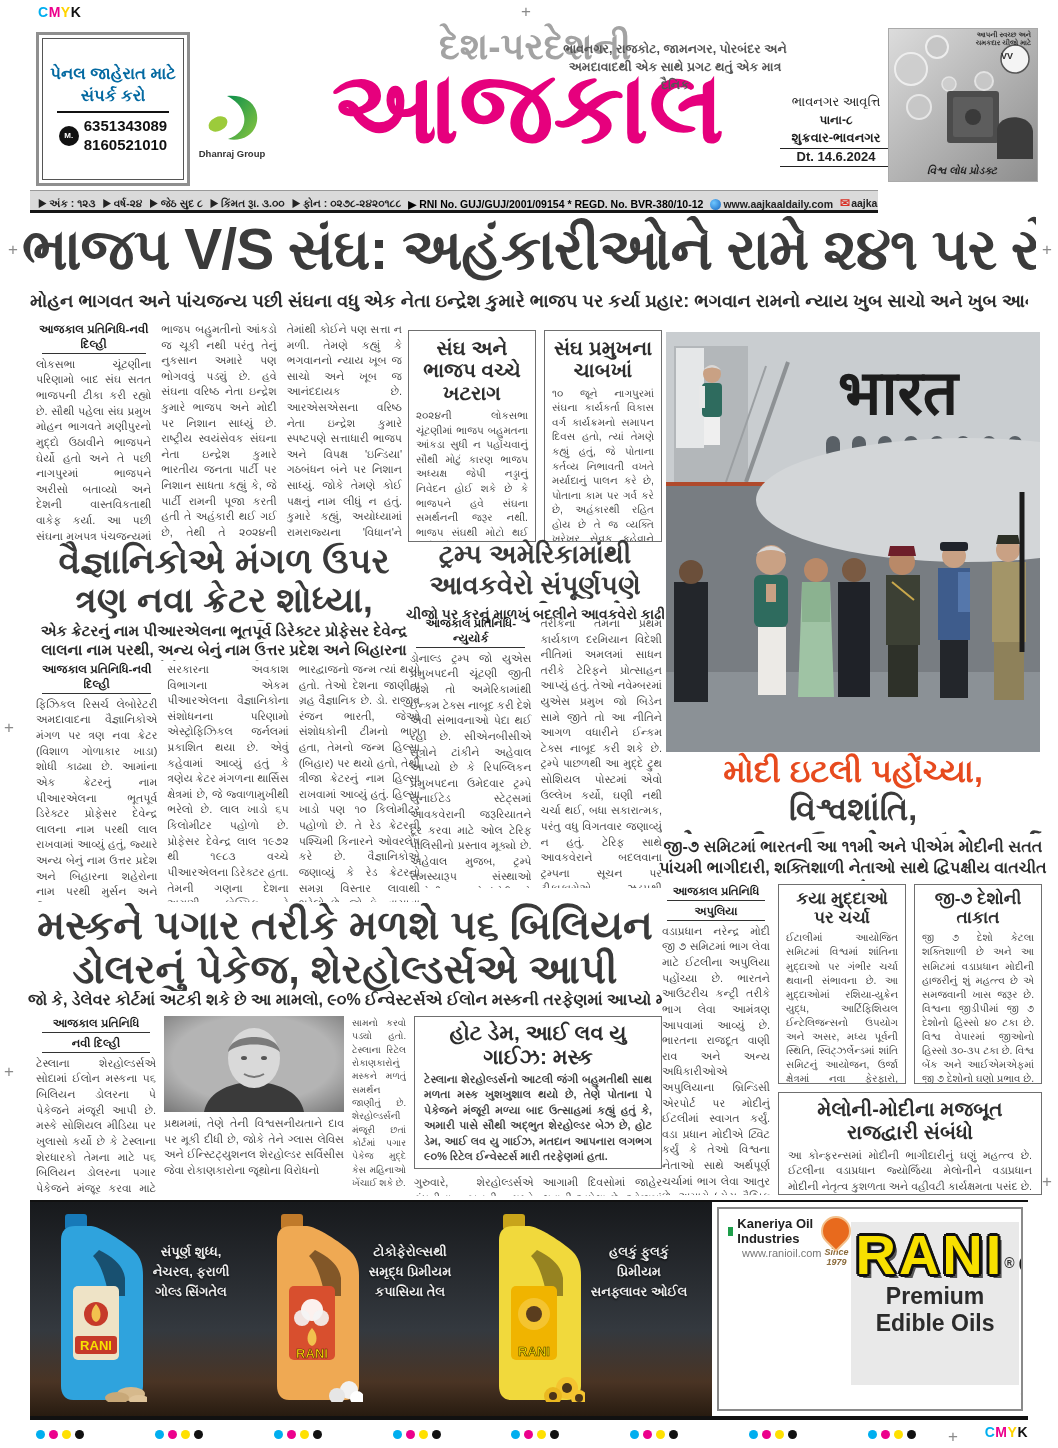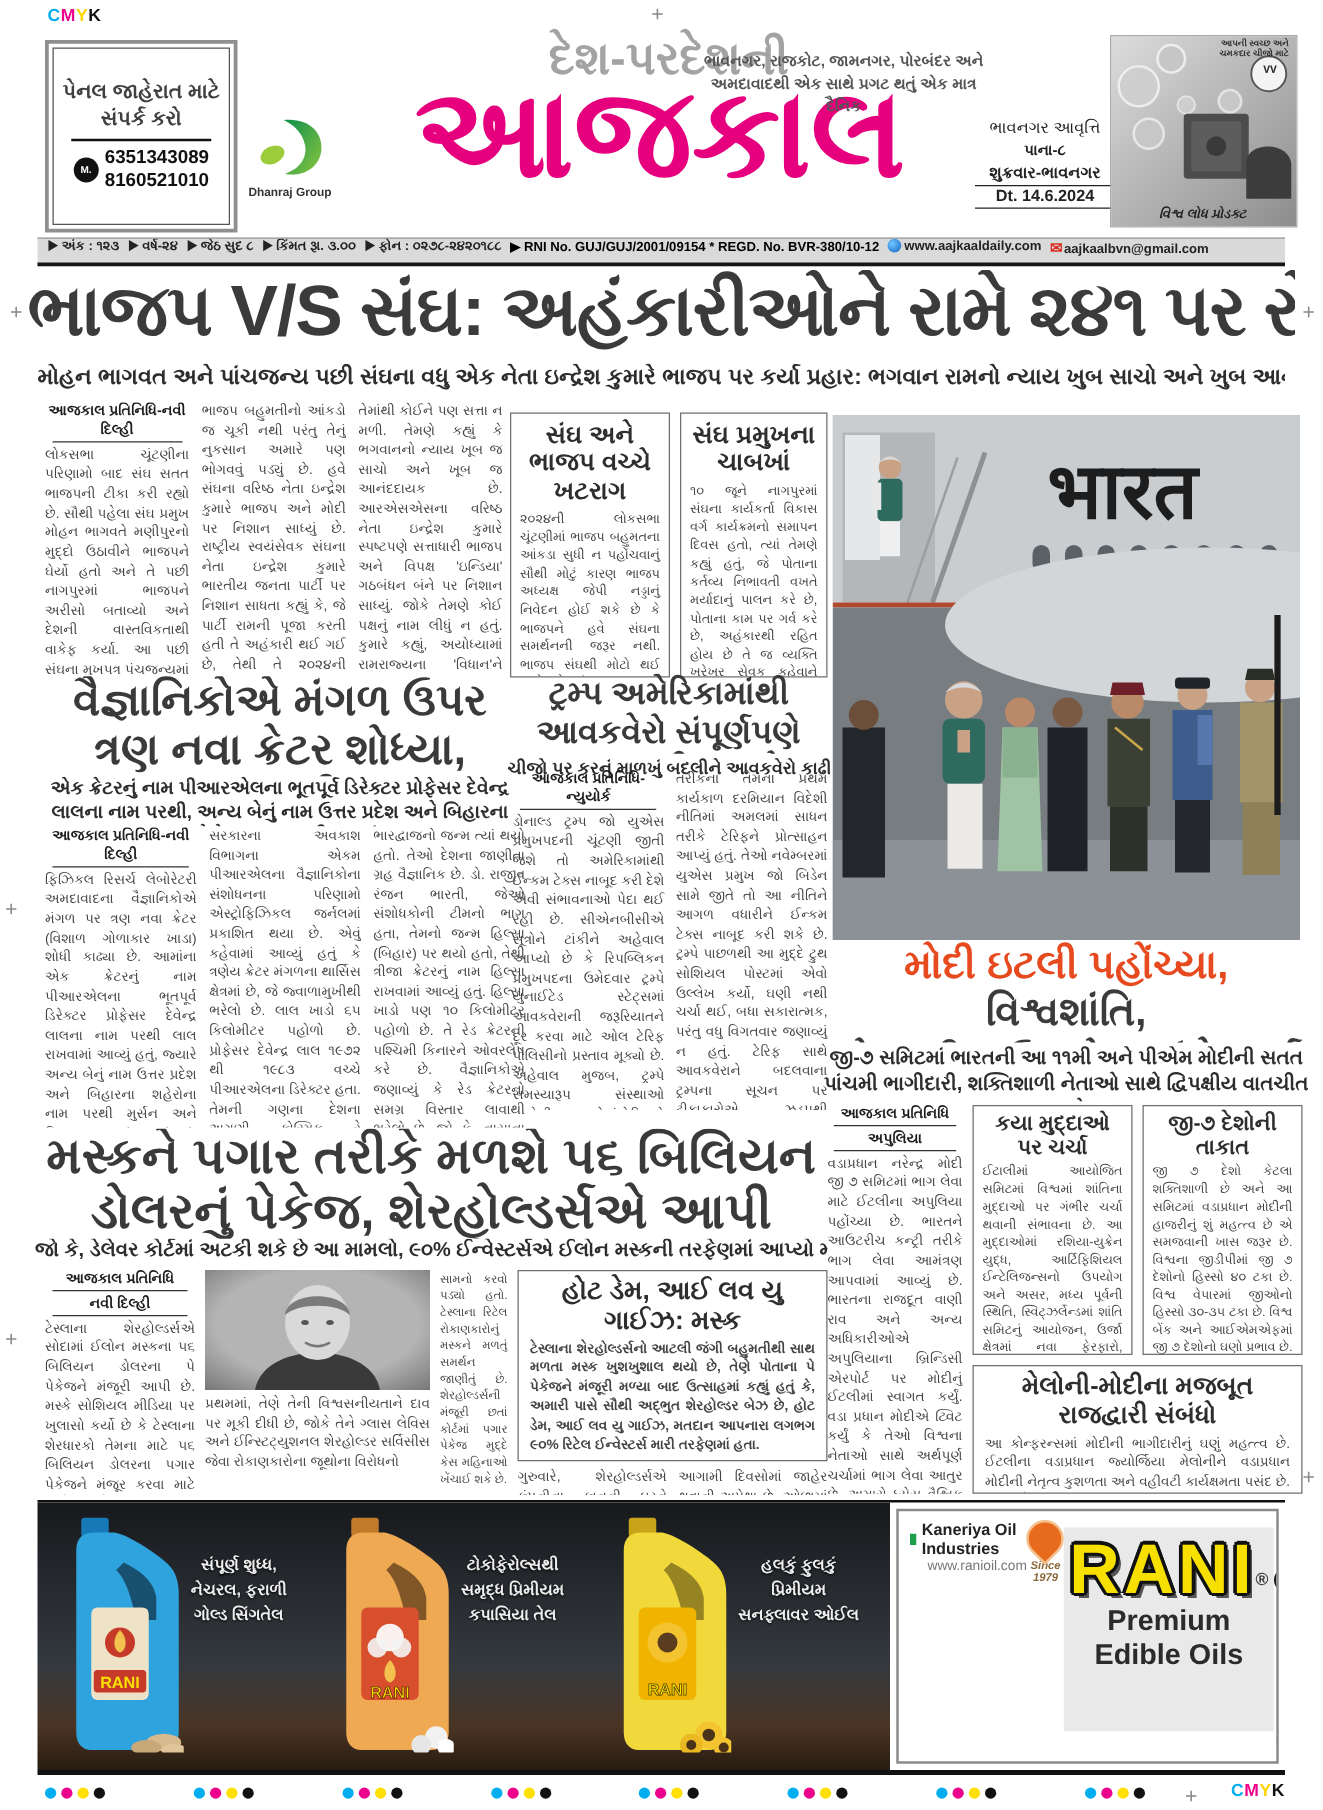--- a/index.html
+++ b/index.html
@@ -7,39 +7,39 @@
         font-family:"Liberation Sans",sans-serif;color:#333;border-radius:22px;}
   .regmark{position:absolute;color:#8a8a8a;font-size:17px;font-weight:normal;}
   
   .cmyk{position:absolute;font-weight:bold;font-size:14px;letter-spacing:.5px;}
   .cmyk-top{left:38px;top:4px;}
   .cmyk-bot{right:30px;top:1424px;}
   .c-c{color:#00aeef}.c-m{color:#ec008c}.c-y{color:#ffd400}.c-k{color:#111}
   
   .contact-box{position:absolute;left:36px;top:32px;width:142px;height:142px;border:3px solid #8f8f8f;padding:3px;background:#fff;}
   .contact-inner{border:1px solid #555;height:100%;box-sizing:border-box;display:flex;flex-direction:column;align-items:center;justify-content:center;text-align:center;padding:2px;}
-  .contact-title{font-weight:bold;font-size:16.5px;line-height:1.3;color:#404040;}
+  .contact-title{font-weight:bold;font-size:16.5px;line-height:1.3;color:#0369a1;}
   .contact-sep{width:82%;border-top:2px solid #111;margin:5px 0 4px;}
   .contact-phones{display:flex;align-items:center;gap:5px;}
   .m-badge{width:20px;height:20px;border-radius:50%;background:#111;color:#fff;font-size:8px;font-weight:bold;display:flex;align-items:center;justify-content:center;flex:0 0 auto;}
   .phones{font-weight:bold;font-size:15px;color:#111;line-height:1.25;text-align:left;}
   .dhanraj{position:absolute;left:190px;top:94px;width:84px;text-align:center;}
   .dhanraj-caption{font-size:9.5px;font-weight:bold;color:#333;margin-top:2px;}
   .masthead-top{position:absolute;left:280px;top:26px;width:510px;text-align:center;font-size:37px;font-weight:bold;color:#a3a3a3;}
   .masthead-title{position:absolute;left:268px;top:50px;width:520px;text-align:center;font-size:100px;font-weight:800;color:#e6007d;line-height:1.15;white-space:nowrap;overflow:hidden;}
   .tagline{position:absolute;left:556px;top:40px;width:238px;text-align:center;font-size:12.5px;font-weight:bold;color:#555;line-height:1.45;}
   .edition{position:absolute;left:780px;top:94px;width:112px;text-align:center;color:#222;}
   .edition .l1{font-size:13px;}
   .edition .l2{font-size:12px;font-weight:bold;margin-top:3px;}
   .edition .l3{font-size:13px;font-weight:bold;border-bottom:1.5px solid #222;padding-bottom:2px;margin-top:3px;}
   .edition .l4{font-size:13px;font-weight:bold;border-bottom:1.5px solid #222;padding-bottom:2px;}
   .header-ad{position:absolute;left:888px;top:28px;width:148px;height:152px;background:linear-gradient(135deg,#dcdcdc,#8d8d8d);border:1px solid #aaa;overflow:hidden;}
   .header-ad svg{display:block;}
   
-  .infobar{position:absolute;left:30px;top:190px;width:998px;height:23px;background:#dadada;border-top:1px solid #999;border-bottom:3px solid #161616;display:flex;align-items:flex-start;gap:7px;padding:0 8px;box-sizing:border-box;font-size:10.5px;font-weight:bold;color:#222;white-space:nowrap;overflow:hidden;}
+  .infobar{position:absolute;left:30px;top:190px;width:848px;height:23px;background:#dadada;border-top:1px solid #999;border-bottom:3px solid #161616;display:flex;align-items:flex-end;gap:7px;padding:0 8px;box-sizing:border-box;font-size:10.5px;font-weight:bold;color:#222;white-space:nowrap;overflow:hidden;}
   .info-item{flex:0 0 auto;}
   .info-rni{color:#000;}
   .globe-icon{display:inline-block;width:11px;height:11px;border-radius:50%;background:radial-gradient(circle at 35% 35%,#6ec6ff,#1565c0);vertical-align:-2px;margin-right:2px;}
   .mail-icon{color:#d93025;font-size:12px;margin-right:1px;}
   
   .lead-headline{position:absolute;left:22px;top:216px;width:1014px;text-align:center;font-size:57px;font-weight:800;color:#3b3b3b;letter-spacing:-1px;white-space:nowrap;overflow:hidden;}
   .lead-subhead{position:absolute;left:30px;top:291px;width:998px;text-align:center;font-size:18px;font-weight:bold;color:#2d2d2d;white-space:nowrap;overflow:hidden;}
   .bodytext{font-size:11px;line-height:1.42;color:#454545;text-align:justify;overflow:hidden;}
   .dateline{text-align:center;font-weight:bold;color:#1d1d1d;font-size:11.5px;line-height:1.3;}
   .dateline .rule{display:block;border-bottom:1.2px solid #333;width:90%;margin:1px auto 3px;}
@@ -179,21 +179,21 @@
       <circle cx="30" cy="78" r="12" fill="#c9c9c9" stroke="#eee" stroke-width="2" opacity=".85"></circle>
       <circle cx="95" cy="52" r="9" fill="#cccccc" stroke="#eee" stroke-width="2" opacity=".8"></circle>
       <circle cx="60" cy="55" r="7" fill="#d2d2d2" stroke="#eee" stroke-width="1.5" opacity=".8"></circle>
       <rect x="58" y="62" width="52" height="52" rx="3" fill="#4c4c4c"></rect>
       <rect x="64" y="68" width="40" height="40" rx="2" fill="#5d5d5d"></rect>
       <circle cx="84" cy="88" r="8" fill="#3a3a3a"></circle>
       <circle cx="126" cy="108" r="16" fill="#d8c9bd"></circle>
       <path d="M108 100 C110 84 142 84 144 102 L144 130 L108 130 Z" fill="#3c3c3c"></path>
       <circle cx="126" cy="30" r="14" fill="#f4f4f4" stroke="#555" stroke-width="1.5"></circle>
     </svg>
-    <div style="position:absolute;right:6px;top:22px;font-size:9px;font-weight:bold;color:#2f2f2f;text-align:center;width:30px;font-family:Liberation Mono, monospace;">VV</div>
+    <div style="position:absolute;right:6px;top:22px;font-size:9px;font-weight:bold;color:#2f2f2f;text-align:left;width:30px;">VV</div>
     <div style="position:absolute;left:0;top:2px;width:100%;text-align:right;padding-right:6px;box-sizing:border-box;font-size:7px;color:#2e2e2e;font-weight:bold;">
       <span>આપની સ્વચ્છ અને</span><br><span>ચમકદાર ચીજો માટે</span>
     </div>
     <div style="position:absolute;left:0;bottom:4px;width:100%;text-align:center;padding-right:2px;box-sizing:border-box;font-size:10.5px;font-weight:bold;font-style:italic;color:#222;">વિશ્વ લોધ પ્રોડક્ટ</div>
   </div>
 
   <div class="infobar">
     <span class="info-item">▶ અંક : ૧૨૩</span>
     <span class="info-item">▶ વર્ષ-૨૪</span>
     <span class="info-item">▶ જેઠ સુદ ૮</span>

